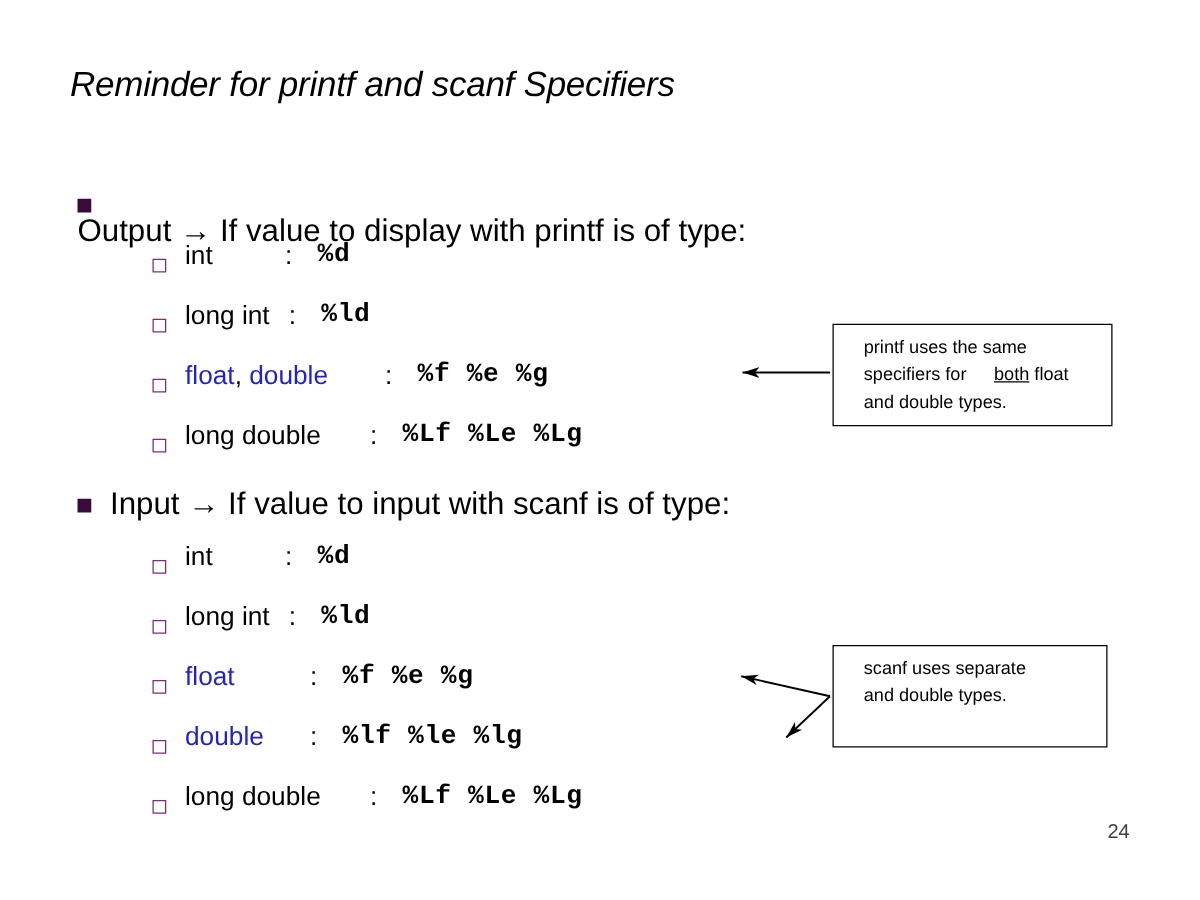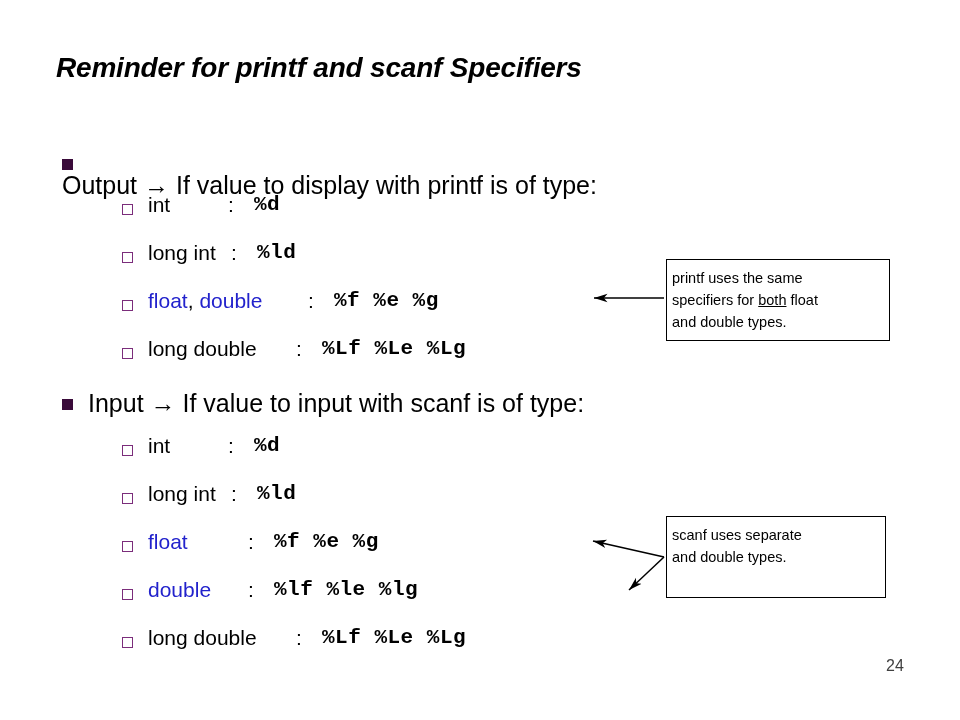--- a/index.html
+++ b/index.html
@@ -22,21 +22,21 @@
   }
 
   
   .slide-title {
     position: absolute;
     left: 56px;
     top: 52px;
     width: 860px;
     font-family: "Liberation Sans", sans-serif;
     font-size: 28px;
-    font-weight: bold;
+    font-weight: normal;
     font-style: italic;
     letter-spacing: -0.2px;
     color: #000000;
     white-space: nowrap;
   }
 
   
   .body-area {
     position: absolute;
     left: 0;
@@ -63,21 +63,21 @@
   .lvl1 .txt {
     font-size: 25px;
     line-height: 30px;
     color: #000000;
   }
 
   .lvl2 {
     position: absolute;
     left: 122px;
     display: flex;
-    align-items: center;
+    align-items: flex-end;
     white-space: nowrap;
   }
   .lvl2 .marker {
     width: 11px;
     height: 11px;
     border: 1.6px solid #7B2D7B;
     box-sizing: border-box;
     background: transparent;
     margin-top: 9px;
     margin-right: 15px;
@@ -109,29 +109,29 @@
     margin-left: 9px;
     display: inline-block;
   }
 
   
   .callout {
     position: absolute;
     border: 1.4px solid #000000;
     background: #ffffff;
     box-sizing: border-box;
-    padding: 7px 10px 7px 5px;
+    padding: 7px 10px 7px 24px;
   }
   .callout .line {
     font-size: 14.5px;
     line-height: 22px;
     color: #000000;
     white-space: nowrap;
   }
-  .callout u { text-decoration: underline; }
+  .callout u { text-decoration: underline; margin-left: 18px; }
 
   
   .arrow-layer {
     position: absolute;
     left: 0;
     top: 0;
     width: 960px;
     height: 720px;
     pointer-events: none;
   }

